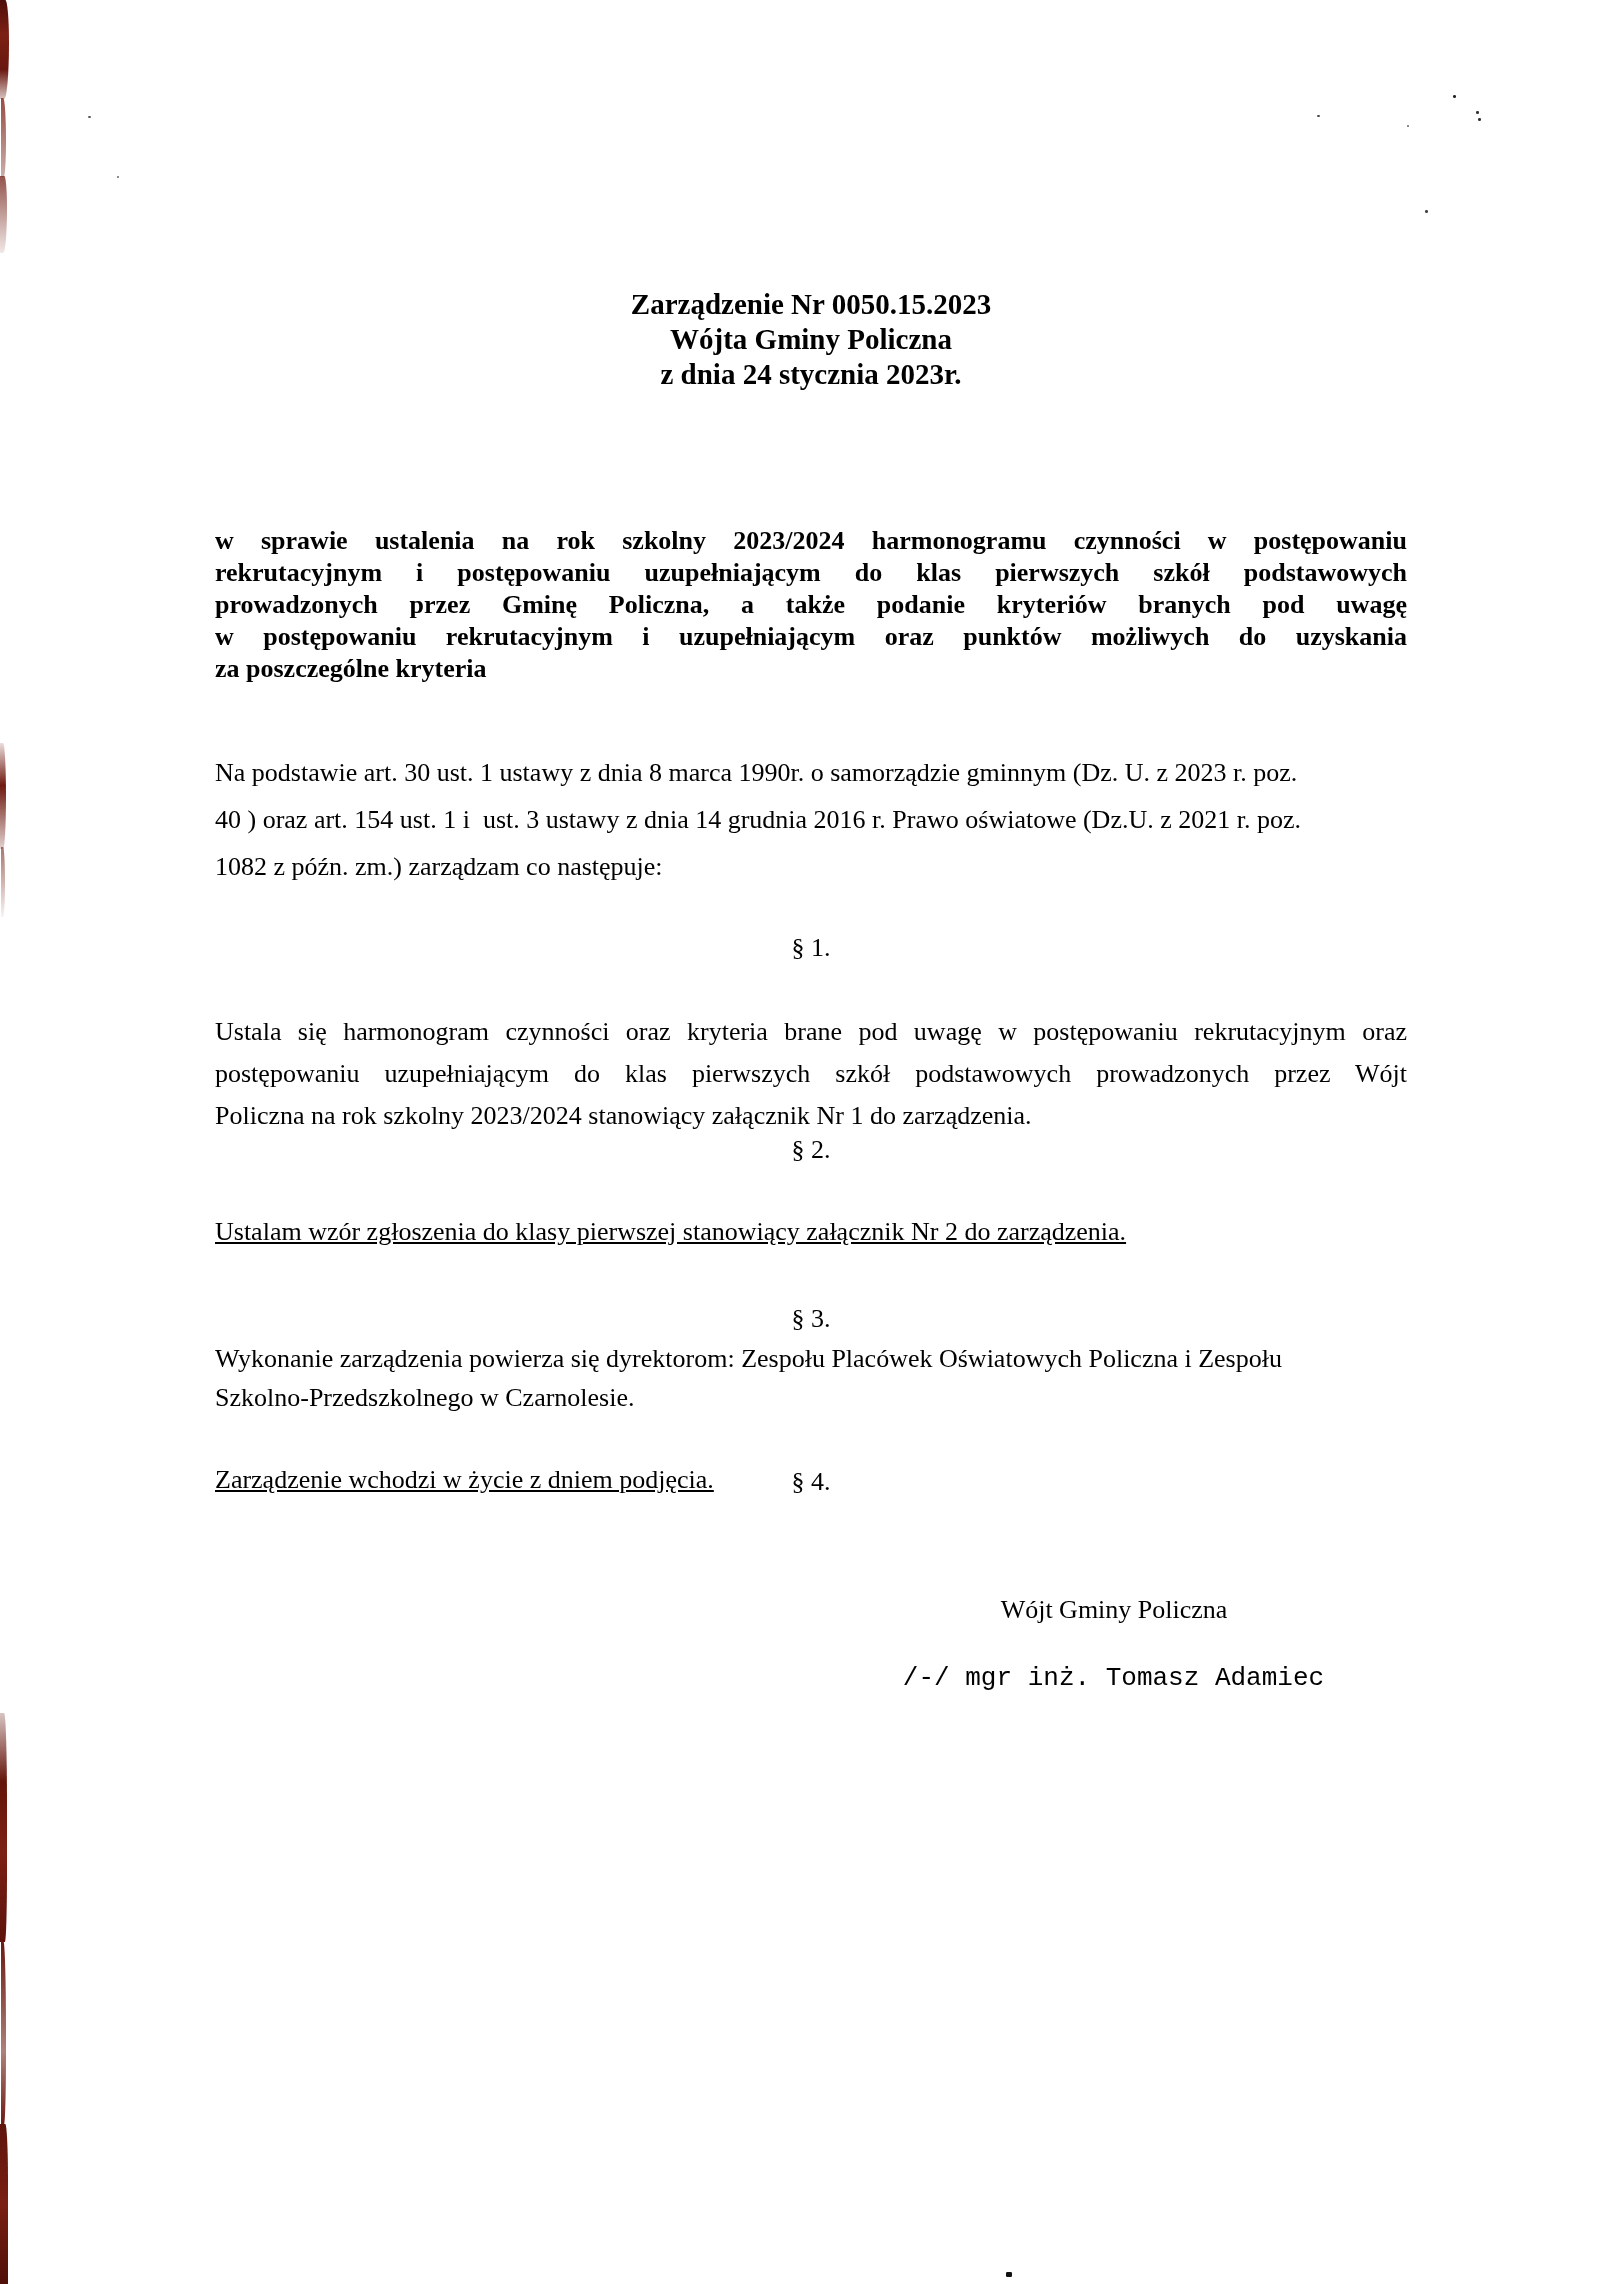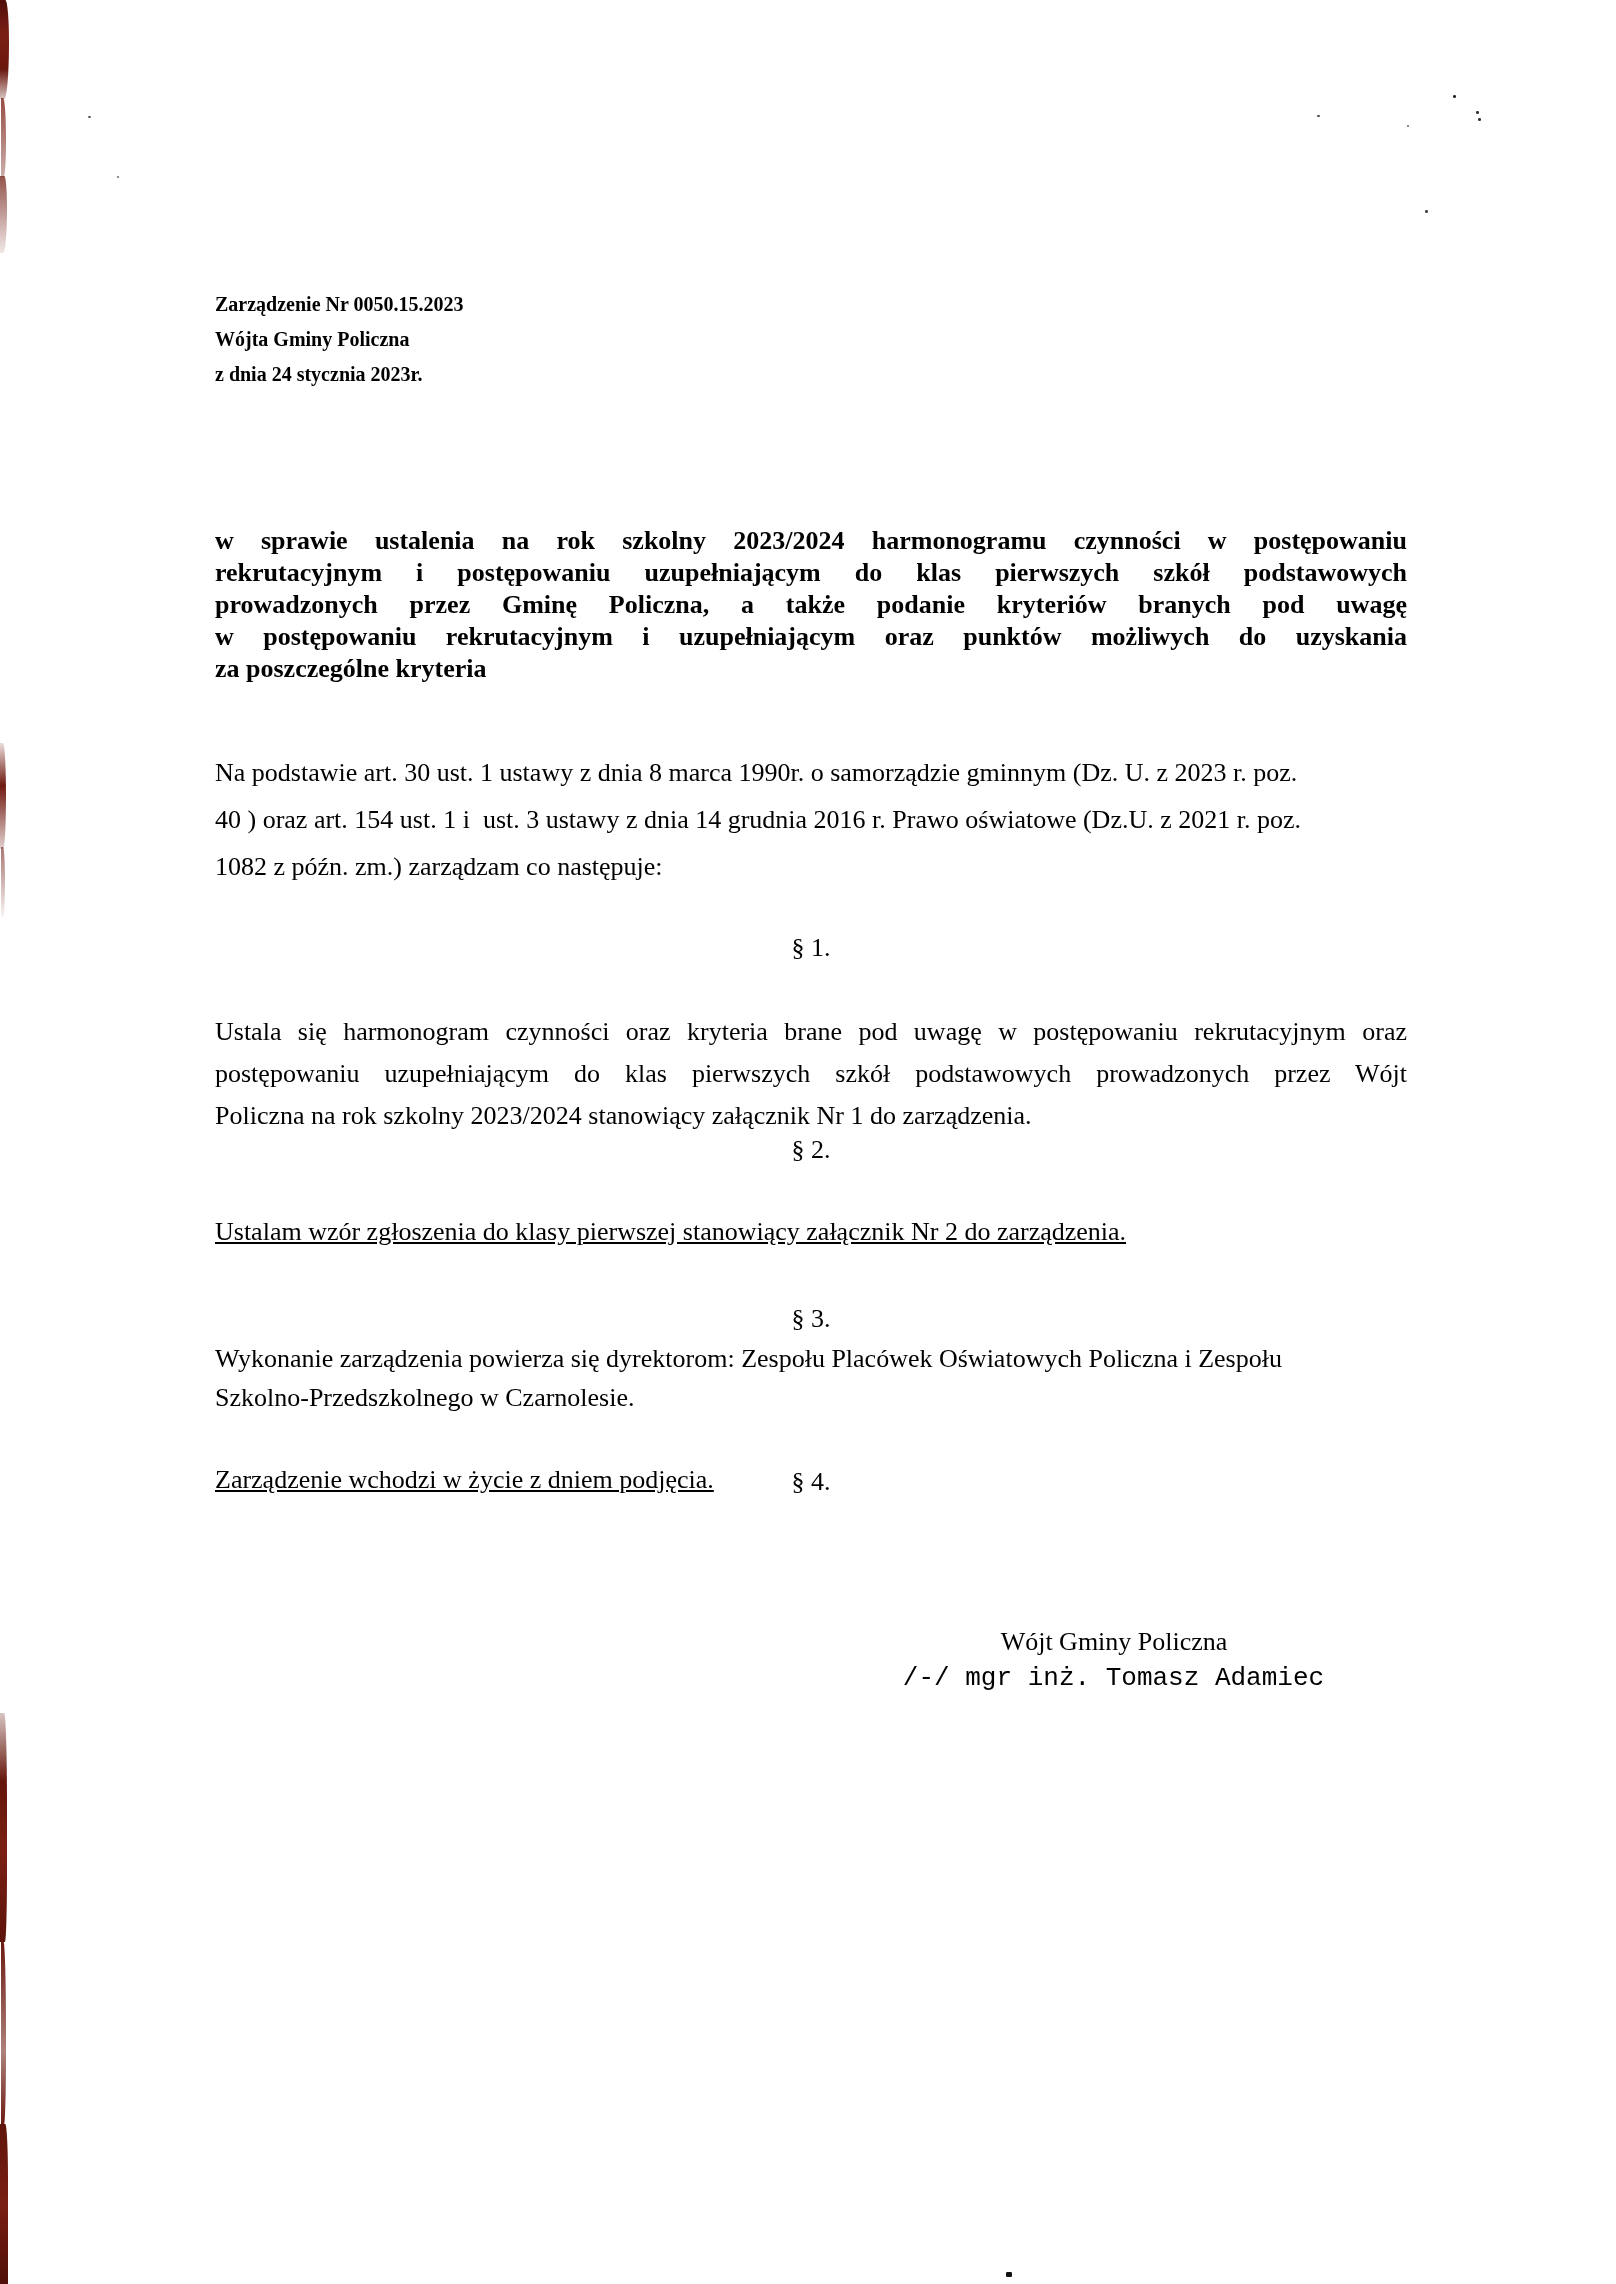--- a/index.html
+++ b/index.html
@@ -7,36 +7,36 @@
     position:relative;
     width:1616px; height:2284px;
     background:#ffffff;
     overflow:hidden;
     font-family:"Liberation Serif","DejaVu Serif",serif;
     color:#000;
   }
   .doc { position:absolute; left:215px; top:0; width:1192px; height:2284px; }
   .title {
     position:absolute; left:0; top:287px; width:1192px;
-    text-align:left; font-weight:bold; font-size:20px; line-height:35px;
+    text-align:center; font-weight:bold; font-size:29px; line-height:35px;
   }
   .para { position:absolute; left:0; width:1192px; font-size:26px; }
   .para .line { white-space:pre; }
   .para .line.j { white-space:normal; text-align:justify; text-align-last:justify; }
   .bold-intro { font-weight:bold; line-height:32px; }
   .legal { line-height:47px; }
   .ustala { line-height:42px; }
   .wykonanie { line-height:39px; }
   .single { line-height:31px;text-decoration:underline; }
   .sec {
     position:absolute; left:0; width:1192px;
     text-align:center; font-size:26px;
   }
   .sig { position:absolute; font-size:26px; text-align:center; }
-  .sig-role { left:951px; top:1595px; width:326px;margin-top:32px; }
+  .sig-role { left:951px; top:1595px; width:326px; }
   .sig-name { left:866px; top:1663px; width:495px;font-family:Liberation Mono, monospace; }
 
   
   .streak { position:absolute; filter:blur(0.5px); pointer-events:none; }
   .r1 { left:0; top:0; width:8.5px; height:99px;
         background:linear-gradient(180deg,#4f0f0a,#7c2014 35%,#69170e 70%,rgba(105,23,14,0.25));
         border-radius:0 45% 60% 0; }
   .r2 { left:0.7px; top:98px; width:5.2px; height:79px;
         background:linear-gradient(180deg,rgba(124,32,20,.8),rgba(105,23,14,.35));
         border-radius:0 60% 50% 0; }

